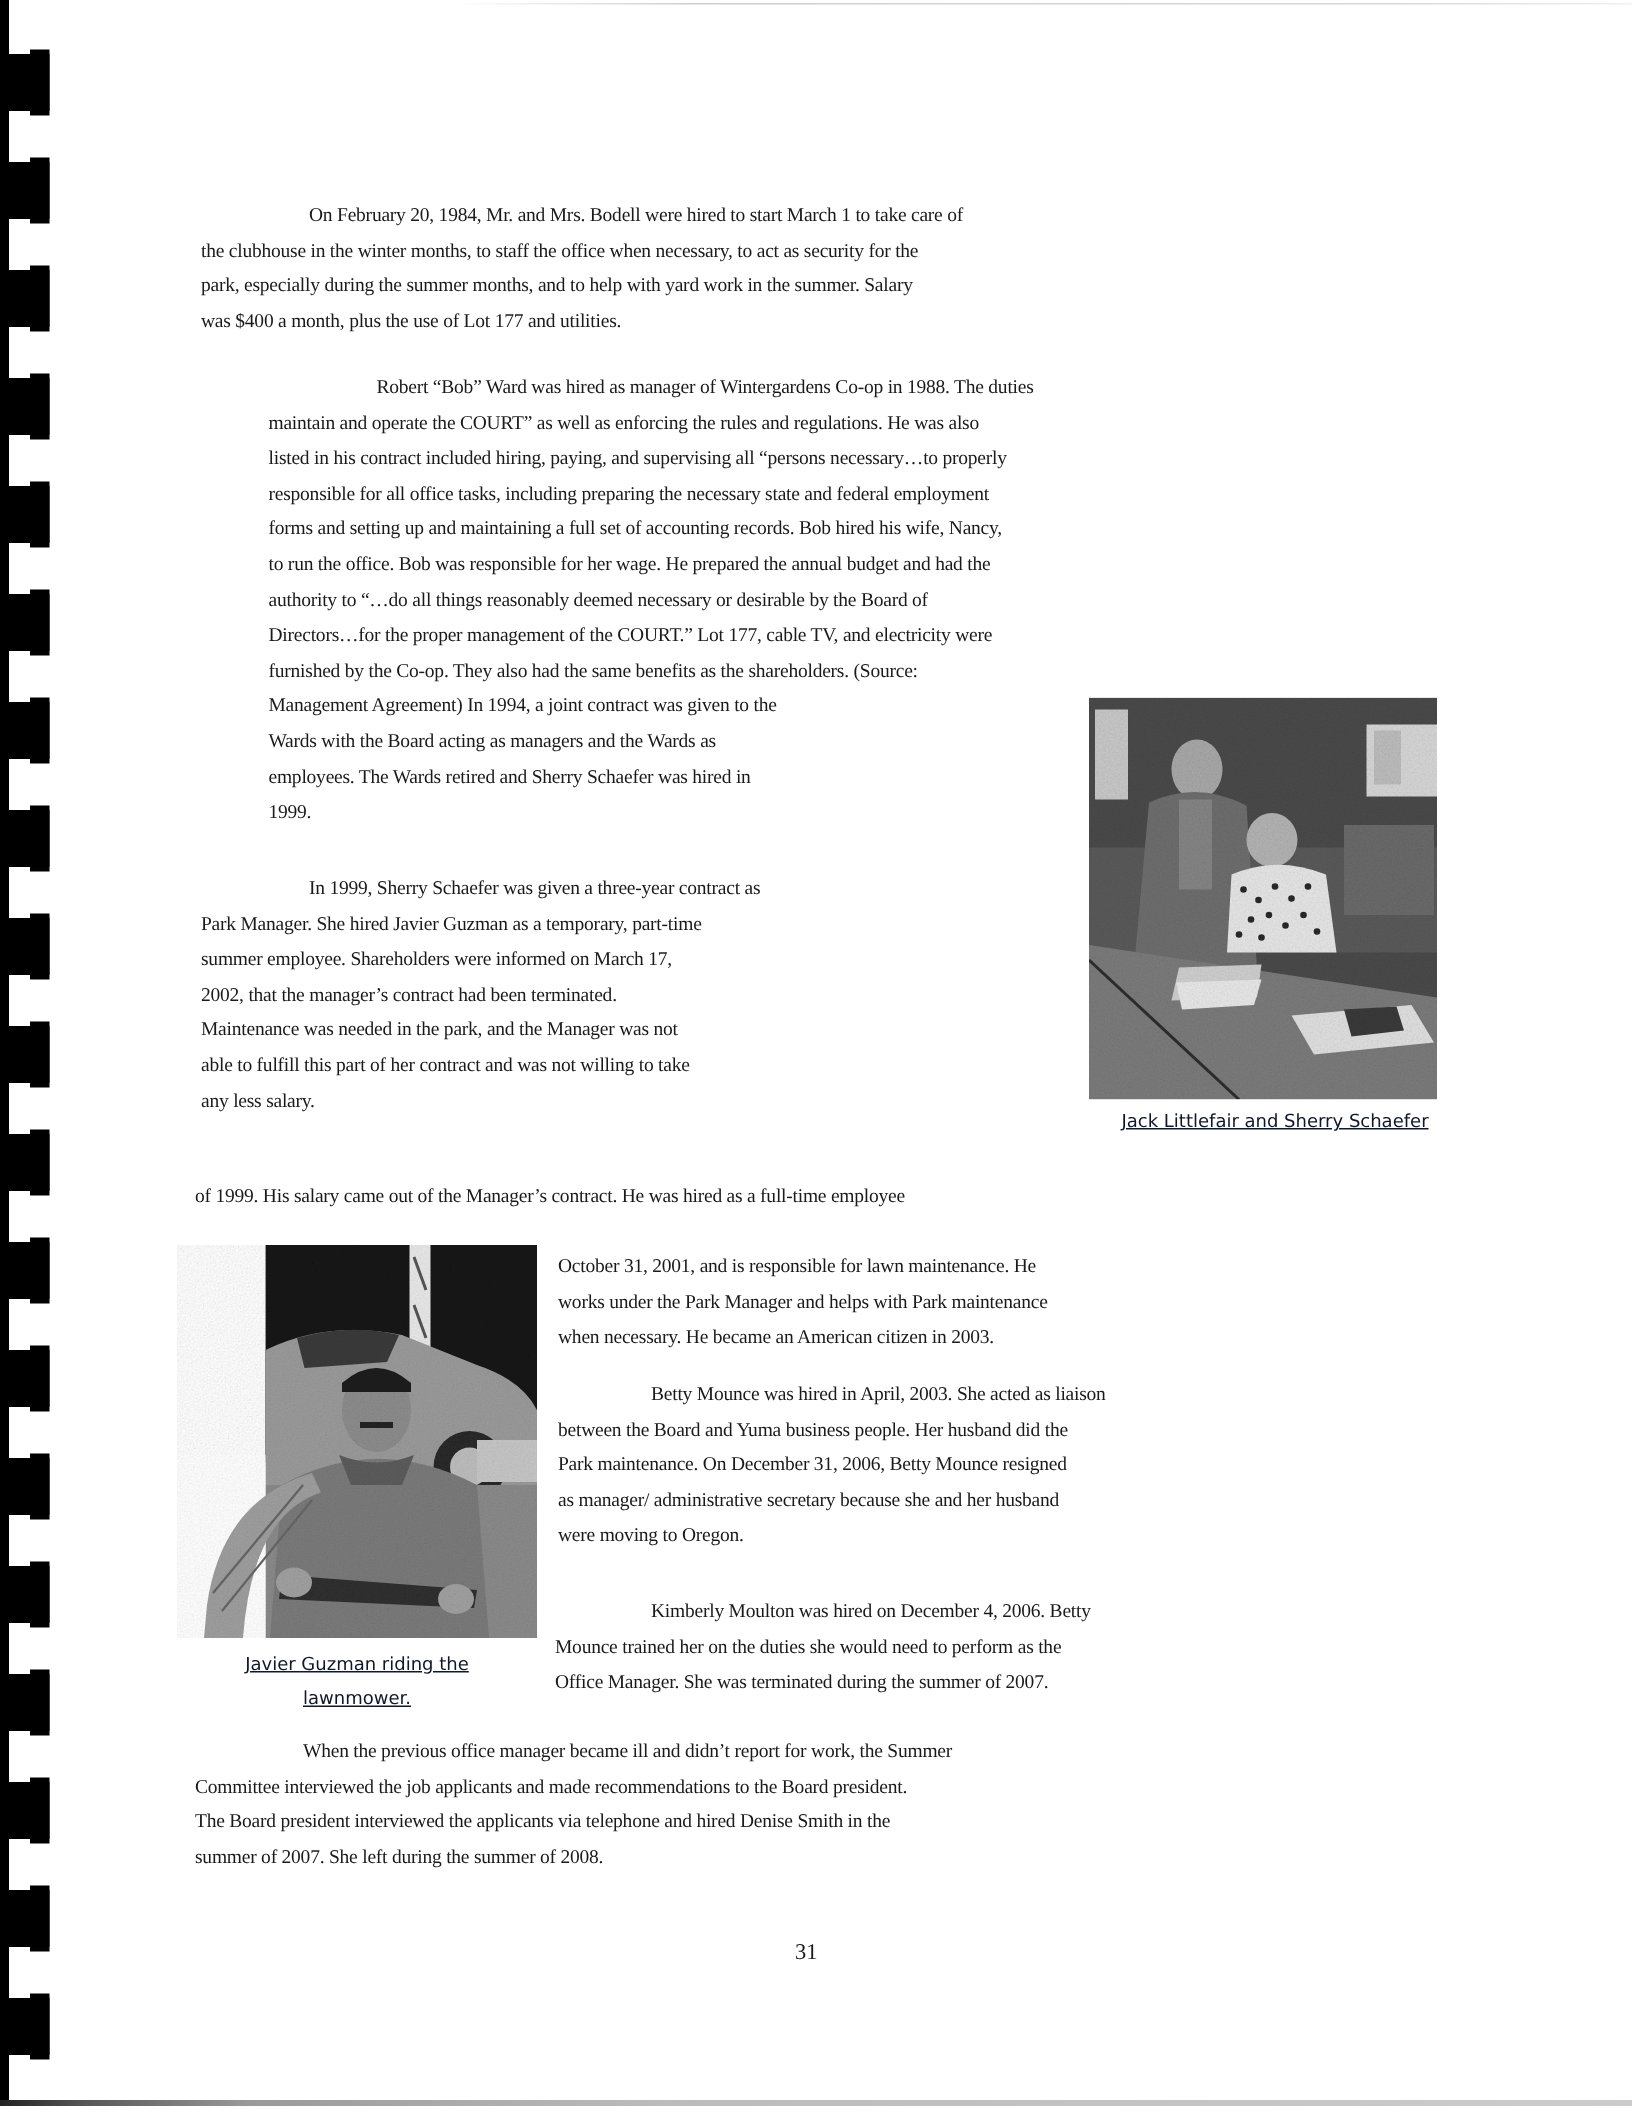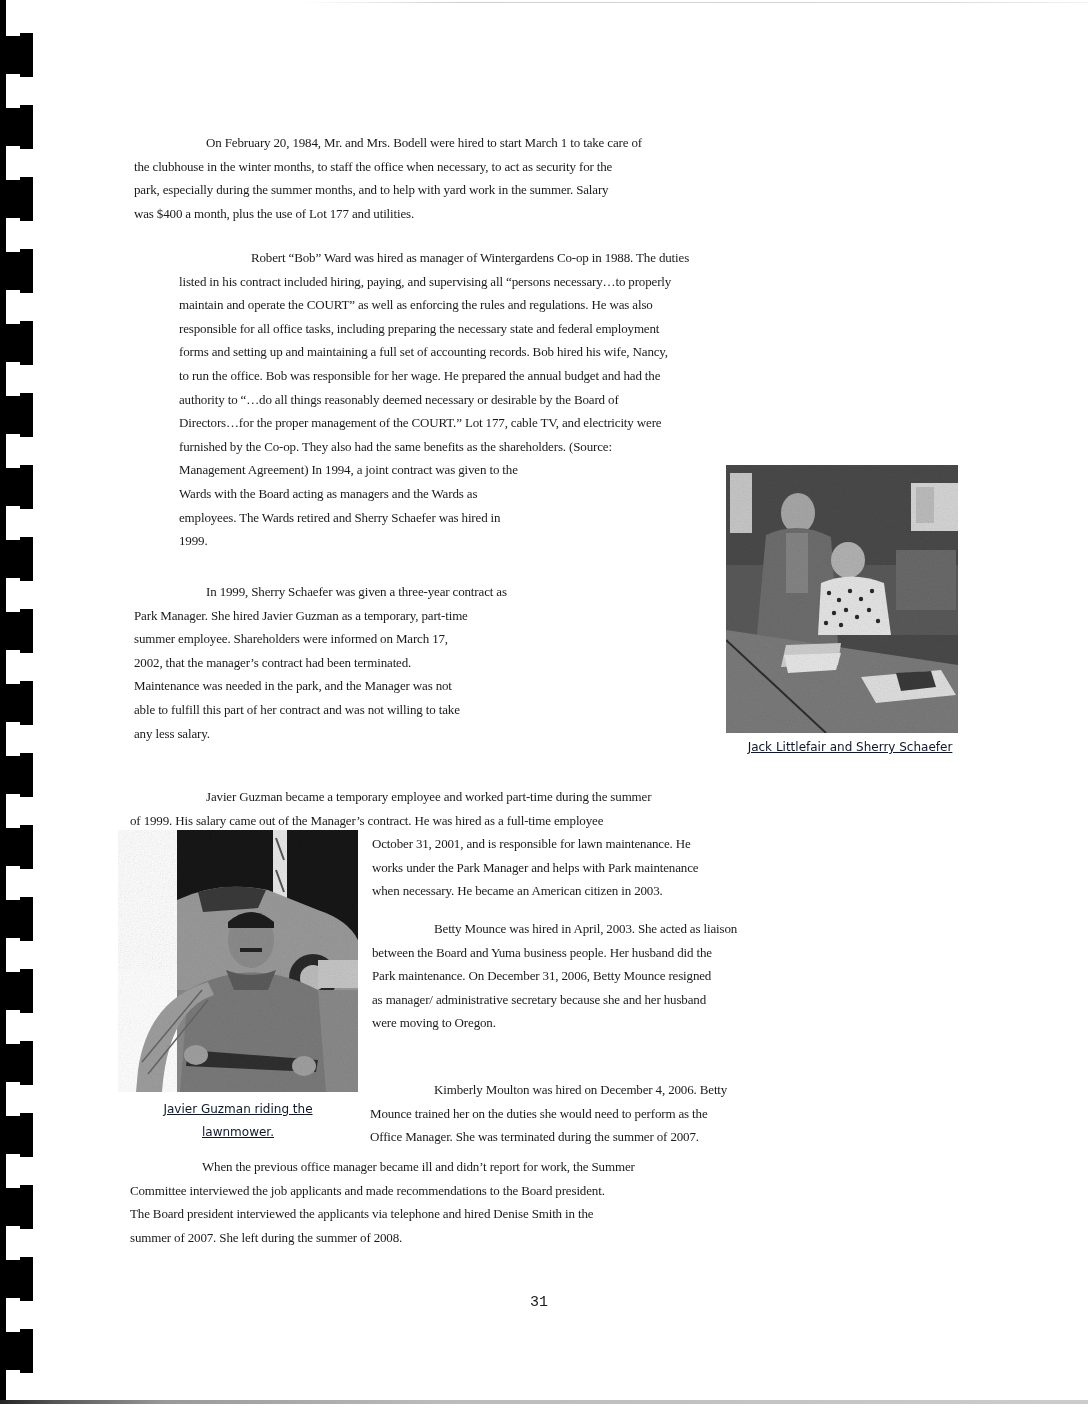--- a/index.html
+++ b/index.html
@@ -76,21 +76,21 @@
       font-family: "DejaVu Sans", "Liberation Sans", sans-serif;
       font-size: 12px;
       color: #0f172a;
       text-align: center;
       white-space: nowrap;
       text-decoration: underline;
     }
     .page-number {
       position: absolute;
       left: 530px; top: 1294px;
-      font-family: Liberation Mono, monospace;
+      font-family: Liberation Serif, serif;
       font-size: 15px;
       color: #1a1a1a;
     }
   </style>
 </head>
 <body>
 
 <div class="page">
   <div class="top-edge"></div>
   <div class="bottom-edge"></div>
@@ -120,22 +120,22 @@
 
   <div class="p" style="left:134px; top:131px;">
     <span class="line"><span class="indent"></span><span>On February 20, 1984, Mr. and Mrs. Bodell were hired to start March 1 to take care of</span></span>
     <span class="line">the clubhouse in the winter months, to staff the office when necessary, to act as security for the</span>
     <span class="line">park, especially during the summer months, and to help with yard work in the summer. Salary</span>
     <span class="line">was  $400 a month, plus the use of Lot 177 and utilities.</span>
   </div>
 
   <div class="p" style="left:134px; top:246px;margin-left:45px;">
     <span class="line"><span class="indent"></span><span>Robert “Bob” Ward was hired as manager of Wintergardens Co-op in 1988. The duties</span></span>
+    <span class="line">maintain and operate the COURT” as well as enforcing the rules and regulations. He was also</span>
     <span class="line">listed in his contract included hiring, paying, and supervising all “persons necessary…to properly</span>
-    <span class="line">maintain and operate the COURT” as well as enforcing the rules and regulations. He was also</span>
     <span class="line">responsible for all office tasks, including preparing the necessary state and federal employment</span>
     <span class="line">forms and setting up and maintaining a full set of accounting records. Bob hired his wife, Nancy,</span>
     <span class="line">to run the office. Bob was responsible for her wage. He prepared the annual budget and had the</span>
     <span class="line">authority to “…do all things reasonably deemed necessary or desirable by the Board of</span>
     <span class="line">Directors…for the proper management of the COURT.” Lot 177, cable TV, and electricity were</span>
     <span class="line">furnished by the Co-op. They also had the same benefits as the shareholders. (Source:</span>
     <span class="line">Management Agreement) In 1994, a joint contract was given to the</span>
     <span class="line">Wards with the Board acting as managers and the Wards as</span>
     <span class="line">employees. The Wards retired and Sherry Schaefer was hired in</span>
     <span class="line">1999.</span>
@@ -200,21 +200,20 @@
         <path d="M60 180 L115 178 L112 200 L55 202 Z" fill="#cfcfcf"></path>
         <path d="M58 190 L115 188 L110 205 L62 208 Z" fill="#e8e8e8"></path>
         <path d="M135 212 L215 205 L230 230 L150 238 Z" fill="#e0e0e0"></path>
         <path d="M170 208 L205 206 L210 222 L175 226 Z" fill="#3a3a3a"></path>
       </g>
     </svg>
   </div>
   <div class="caption" style="left:730px; top:740px; width:240px;">Jack Littlefair and Sherry Schaefer</div>
 
   <div class="p" style="left:130px; top:785px;">
-    <span class="line"><span class="indent" style="width:76px"></span><span>Javier Guzman became a temporary employee and worked part-time during the summer</span></span>
     <span class="line">of 1999. His salary came out of the Manager’s contract. He was hired as a full-time employee</span>
   </div>
   <div class="p" style="left:372px; top:832px;">
     <span class="line">October 31, 2001, and is responsible for lawn maintenance. He</span>
     <span class="line">works under the Park Manager and helps with Park maintenance</span>
     <span class="line">when necessary. He became an American citizen in 2003.</span>
   </div>
 
   <div class="photo" style="left:118px; top:830px; width:240px; height:262px;">
     <svg width="240" height="262" viewBox="0 0 240 262">
@@ -266,21 +265,21 @@
   </div>
 
   <div class="p" style="left:372px; top:917px;">
     <span class="line"><span class="indent" style="width:62px"></span><span>Betty Mounce was hired in April, 2003. She acted as liaison</span></span>
     <span class="line">between the Board and Yuma business people. Her husband did the</span>
     <span class="line">Park maintenance. On December 31, 2006, Betty Mounce resigned</span>
     <span class="line">as manager/ administrative secretary because she and her husband</span>
     <span class="line">were moving to Oregon.</span>
   </div>
 
-  <div class="p" style="left:370px; top:1062px;margin-top:16px;">
+  <div class="p" style="left:370px; top:1062px;">
     <span class="line"><span class="indent" style="width:64px"></span><span>Kimberly Moulton was hired on December 4, 2006. Betty</span></span>
     <span class="line">Mounce trained her on the duties she would need to perform as the</span>
     <span class="line">Office Manager. She was terminated during the summer of 2007.</span>
   </div>
 
   <div class="p" style="left:130px; top:1155px;">
     <span class="line"><span class="indent" style="width:72px"></span><span>When the previous office manager became ill and didn’t report for work, the Summer</span></span>
     <span class="line">Committee interviewed the job applicants and made recommendations to the Board president.</span>
     <span class="line">The Board president interviewed the applicants via telephone and hired Denise Smith in the</span>
     <span class="line">summer of 2007. She left during the summer of 2008.</span>

